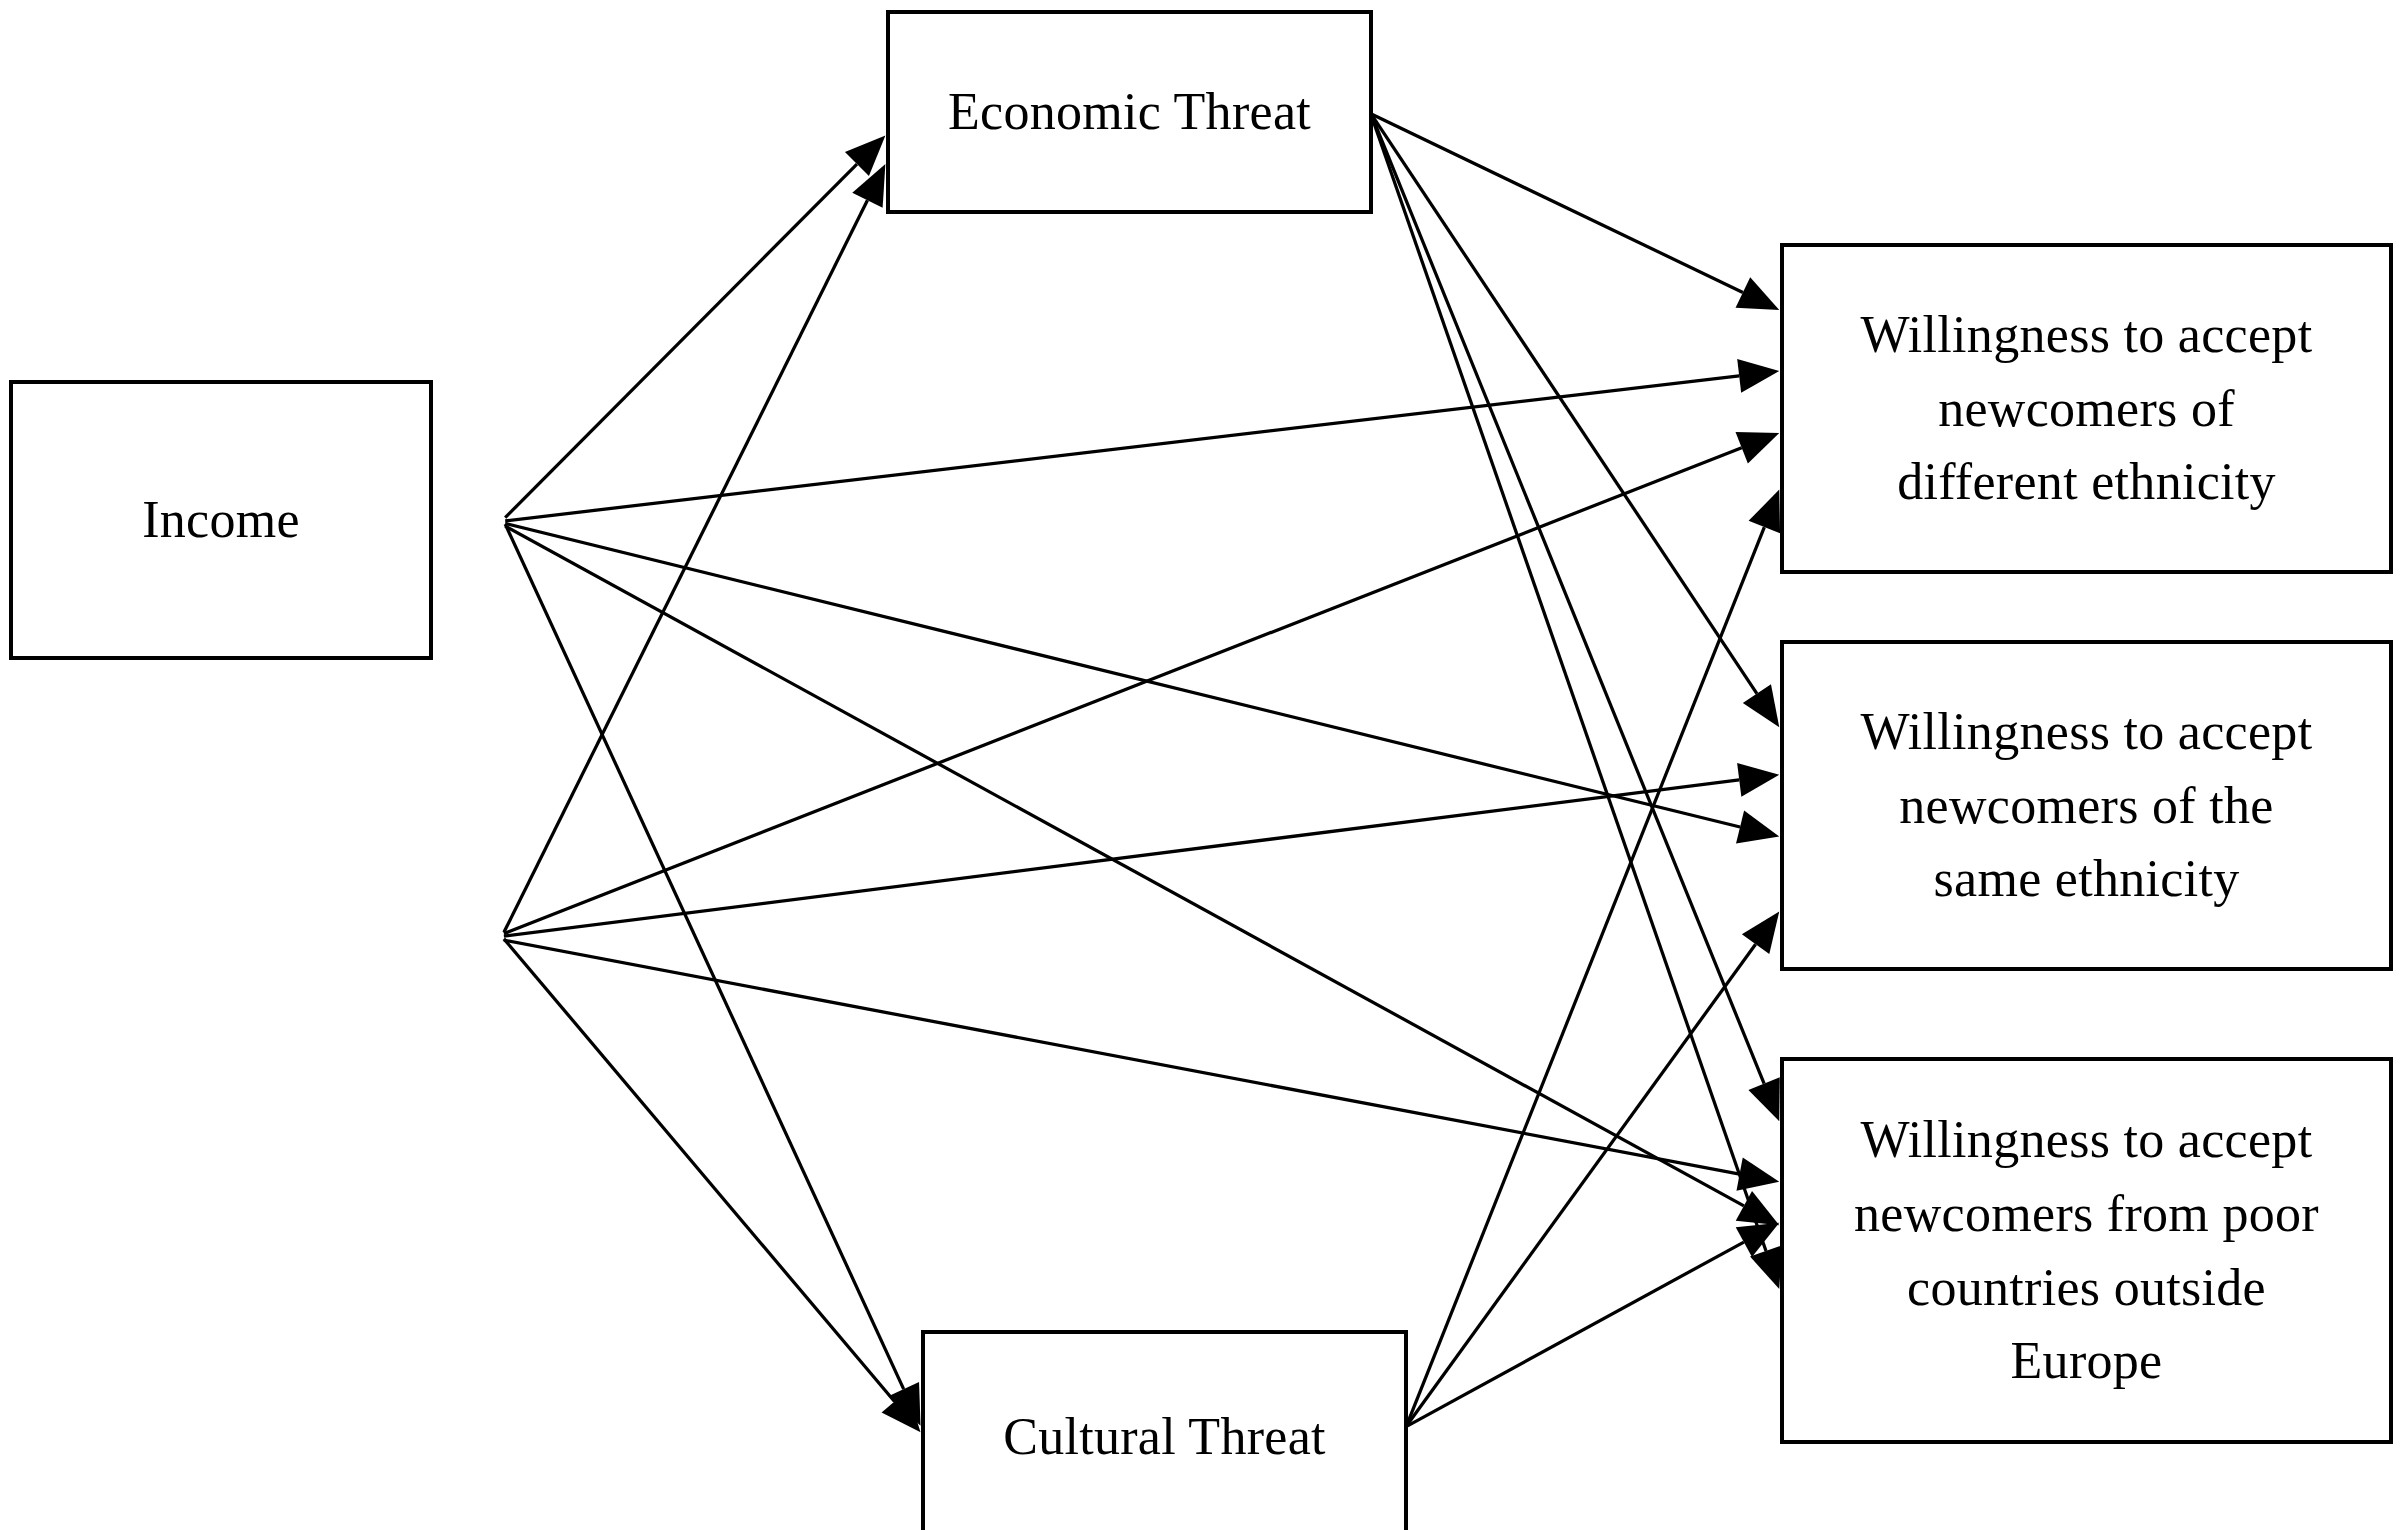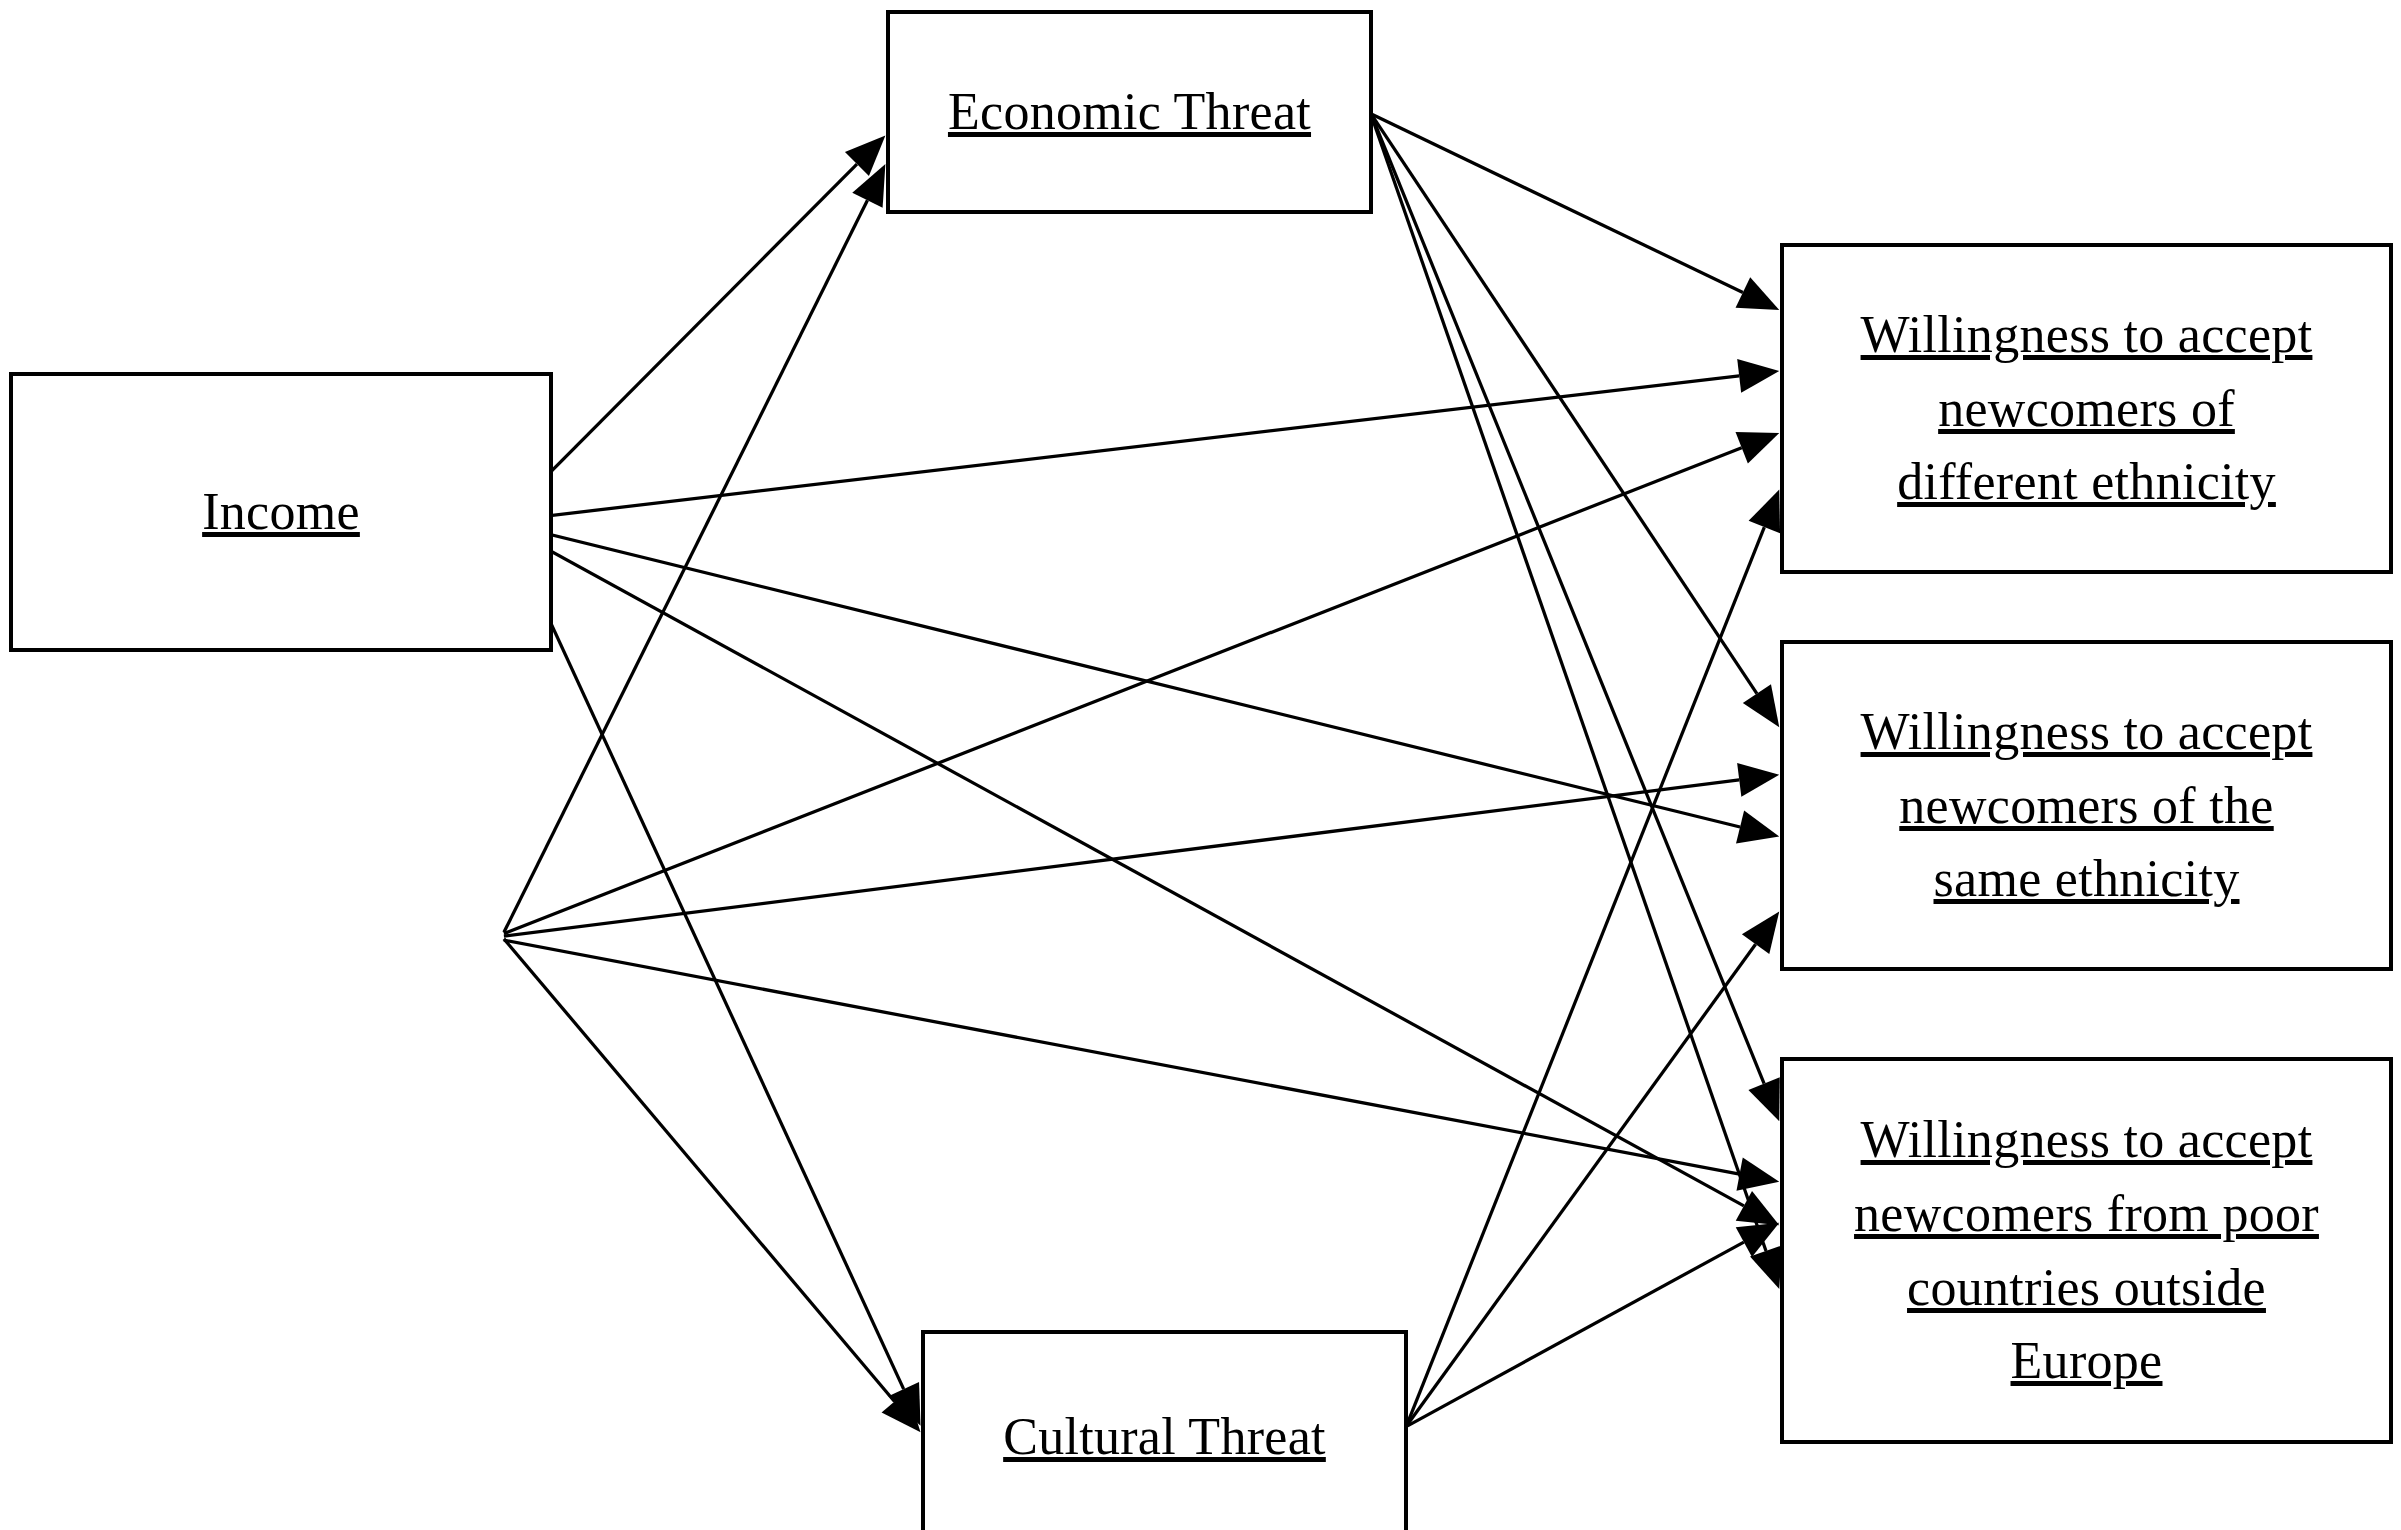--- a/index.html
+++ b/index.html
@@ -15,21 +15,20 @@
   #edge-layer{position:absolute;left:0;top:0;width:2401px;height:1530px;}
   .node-box{
     position:absolute;
     box-sizing:border-box;
     border:4.6px solid #000000;
     background:#ffffff;
     display:flex;
     align-items:center;
     justify-content:center;
     text-align:center;
-    text-decoration:underline;
   }
   .node-label{
     display:block;
     width:100%;
     padding:0 18px;
     font-size:52px;
     line-height:1.42;
     letter-spacing:0.3px;
     white-space:pre-line;
   }
@@ -77,21 +76,21 @@
         <polygon points="2733,1980 2688.0845166381177,1929.974013209448 2737.2016659562605,1912.9004768780583" fill="#000000"></polygon>
         <line x1="2162" y1="2186" x2="2710.0638388675734" y2="809.6014974849384" stroke="#000000" stroke-width="5"></line>
         <polygon points="2733,752 2734.2193055548055,819.2198876372463 2685.9083721803413,799.9831073326304" fill="#000000"></polygon>
         <line x1="2162" y1="2188" x2="2696.6205400448566" y2="1450.2049289748738" stroke="#000000" stroke-width="5"></line>
         <polygon points="2733,1400 2717.674219937546,1465.4608315367082 2675.5668601521675,1434.9490264130395" fill="#000000"></polygon>
         <line x1="2162" y1="2190" x2="2678.5923379789456" y2="1907.7288801235884" stroke="#000000" stroke-width="5"></line>
         <polygon points="2733,1878 2691.059287708192,1930.5449964549985 2666.125388249699,1884.9127637921783" fill="#000000"></polygon>
       </g>
   </svg>
 
-  <div class="node-box" style="left: 9px; top: 372px; width: 544px; height: 280px; border-color: rgb(0, 0, 0); background: rgb(255, 255, 255);">
+  <div class="node-box" style="left: 9px; top: 380px; width: 424px; height: 280px; border-color: rgb(0, 0, 0); background: rgb(255, 255, 255);">
     <span class="node-label single">Income</span>
   </div>
 
 
   <div class="node-box" style="left: 886px; top: 10.4px; width: 487px; height: 204px; border-color: rgb(0, 0, 0); background: rgb(255, 255, 255);">
     <span class="node-label single">Economic Threat</span>
   </div>
 
   <div class="node-box" style="left: 921px; top: 1330px; width: 487px; height: 214px; border-color: rgb(0, 0, 0); background: rgb(255, 255, 255);">
     <span class="node-label single">Cultural Threat</span>

